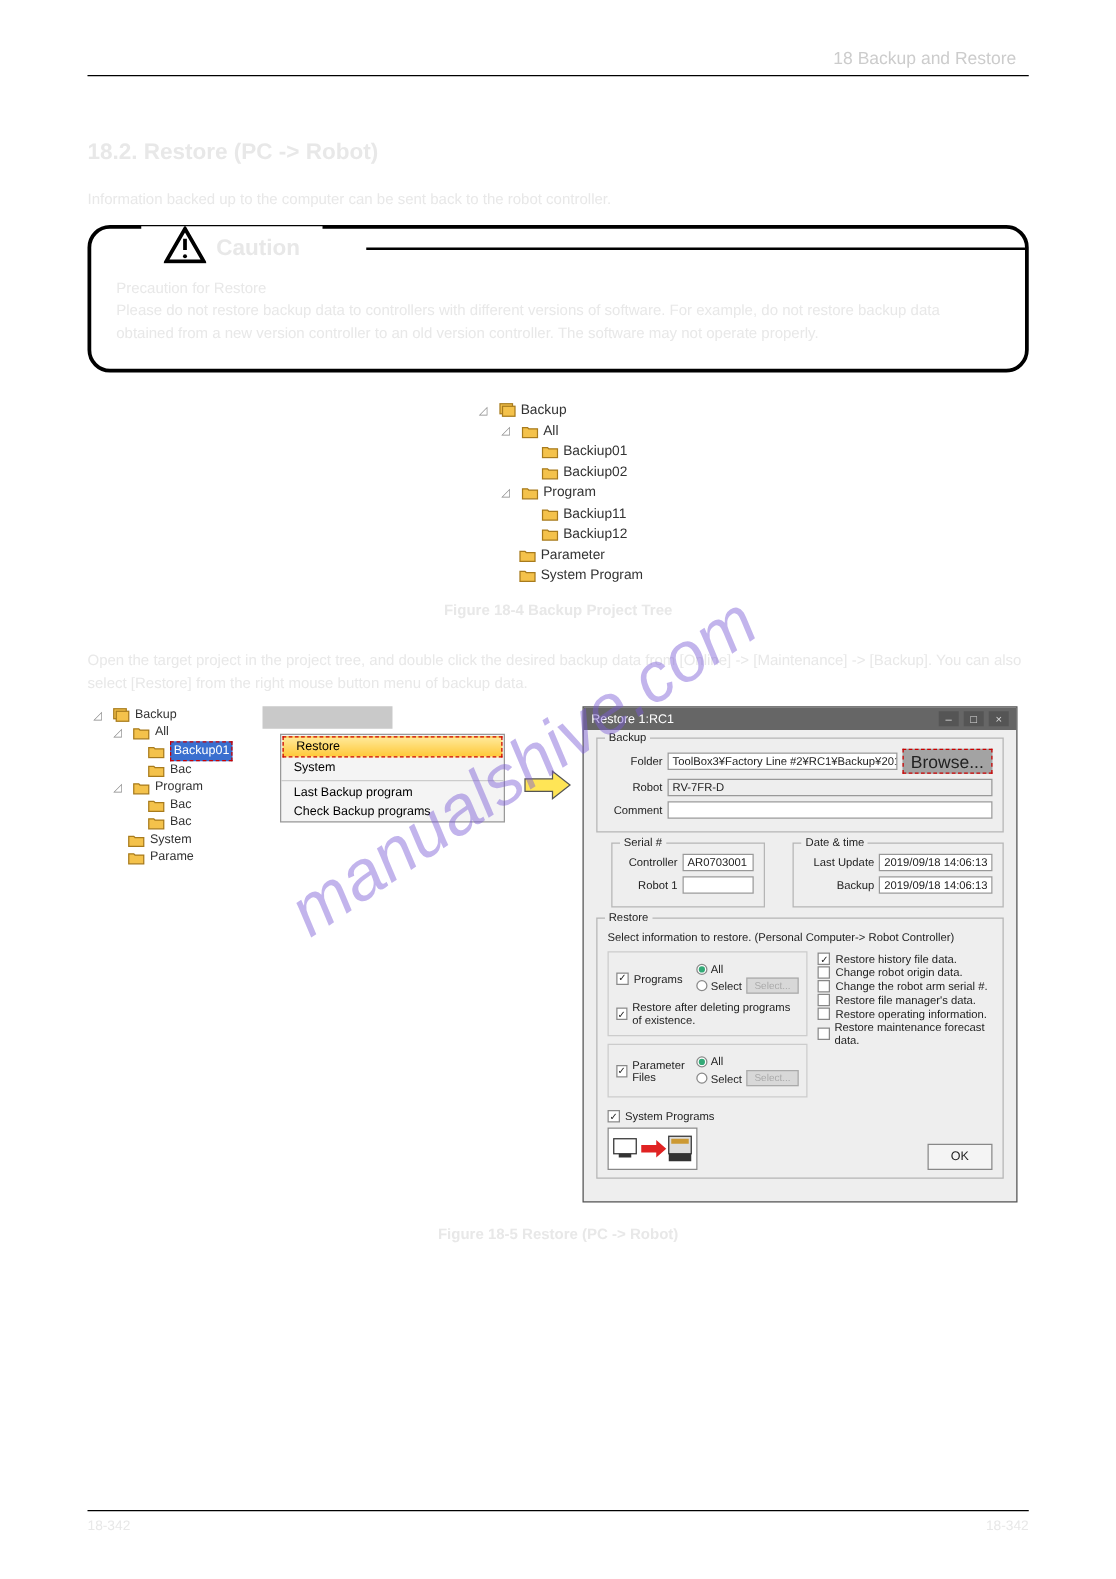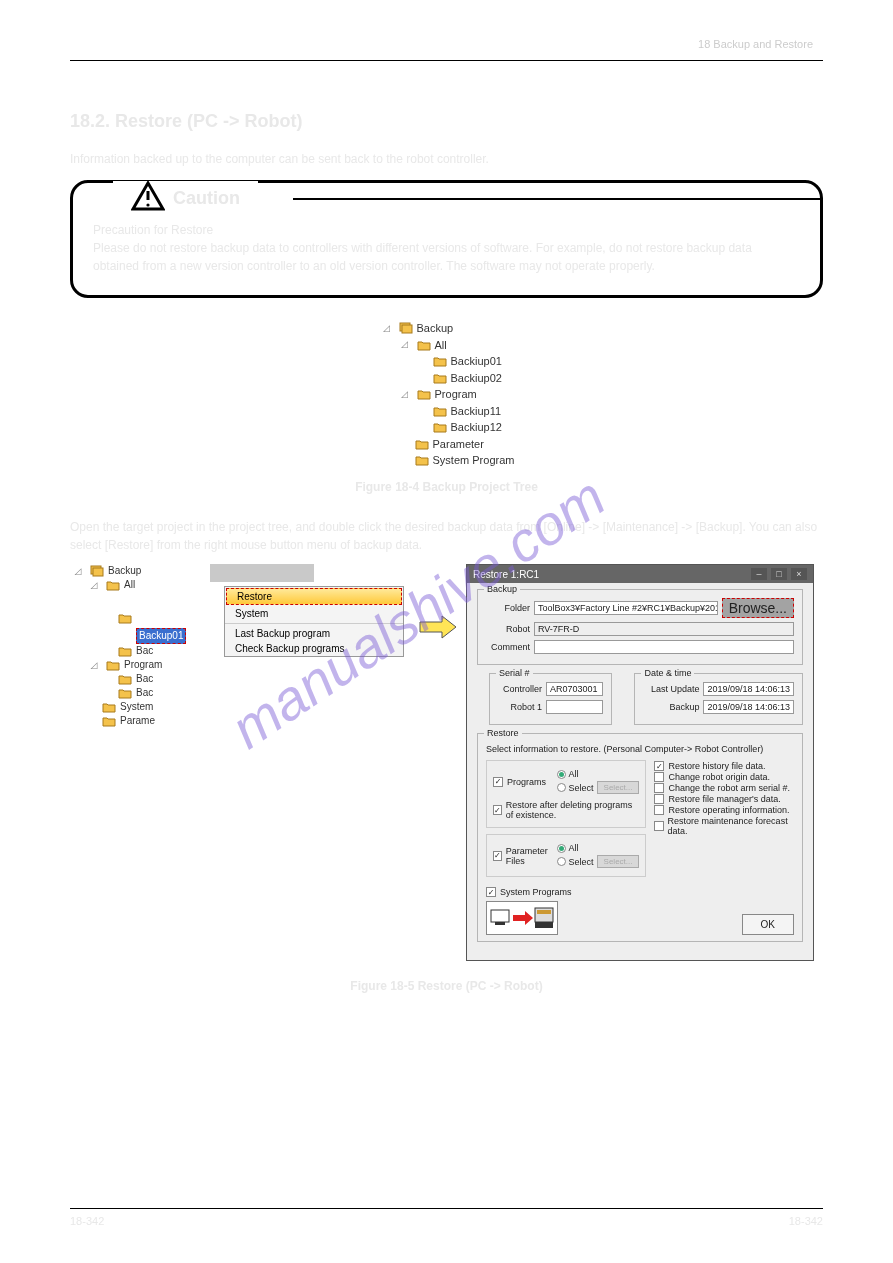--- a/index.html
+++ b/index.html
@@ -13,21 +13,21 @@
   }
   .page {
     padding: 60px 70px 40px 70px;
     position: relative;
   }
   .hr-top { border-top: 1px solid #000; margin-bottom: 50px; }
   .header-right {
     position: absolute;
     top: 38px;
     right: 80px;
-    font-size: 11px;
+    font-size: 14px;
     color: #ccc;
   }
   .section-title {
     font-size: 18px;
     font-weight: bold;
     margin-bottom: 18px;
     color: #e8e8e8;
   }
   .body-text {
     font-size: 12px;
@@ -125,21 +125,21 @@
     z-index:3;
   }
   .ctx-item { padding:2px 10px; }
   .ctx-restore {
     background: linear-gradient(#ffe999,#ffc93a);
     border:1px dashed #c00;
     color:#000;
     margin:1px;
   }
   .ctx-sep { border-top:1px solid #ccc; margin:2px 0; }
-  .sel-blue { background:#3a6fcf; color:#fff; padding:0 2px; border:1px dashed #c00;margin-top:36px; }
+  .sel-blue { background:#3a6fcf; color:#fff; padding:0 2px; border:1px dashed #c00; }
   .gray-bar {
     position:absolute; top:0; left:140px; width:104px; height:18px;
     background:#c9c9c9;
   }
   .tree-left {
     position:relative; z-index:1;
     font-size:10px; color:#333; line-height:1.4;
   }
 
   .arrow-col { padding-top: 50px; }

